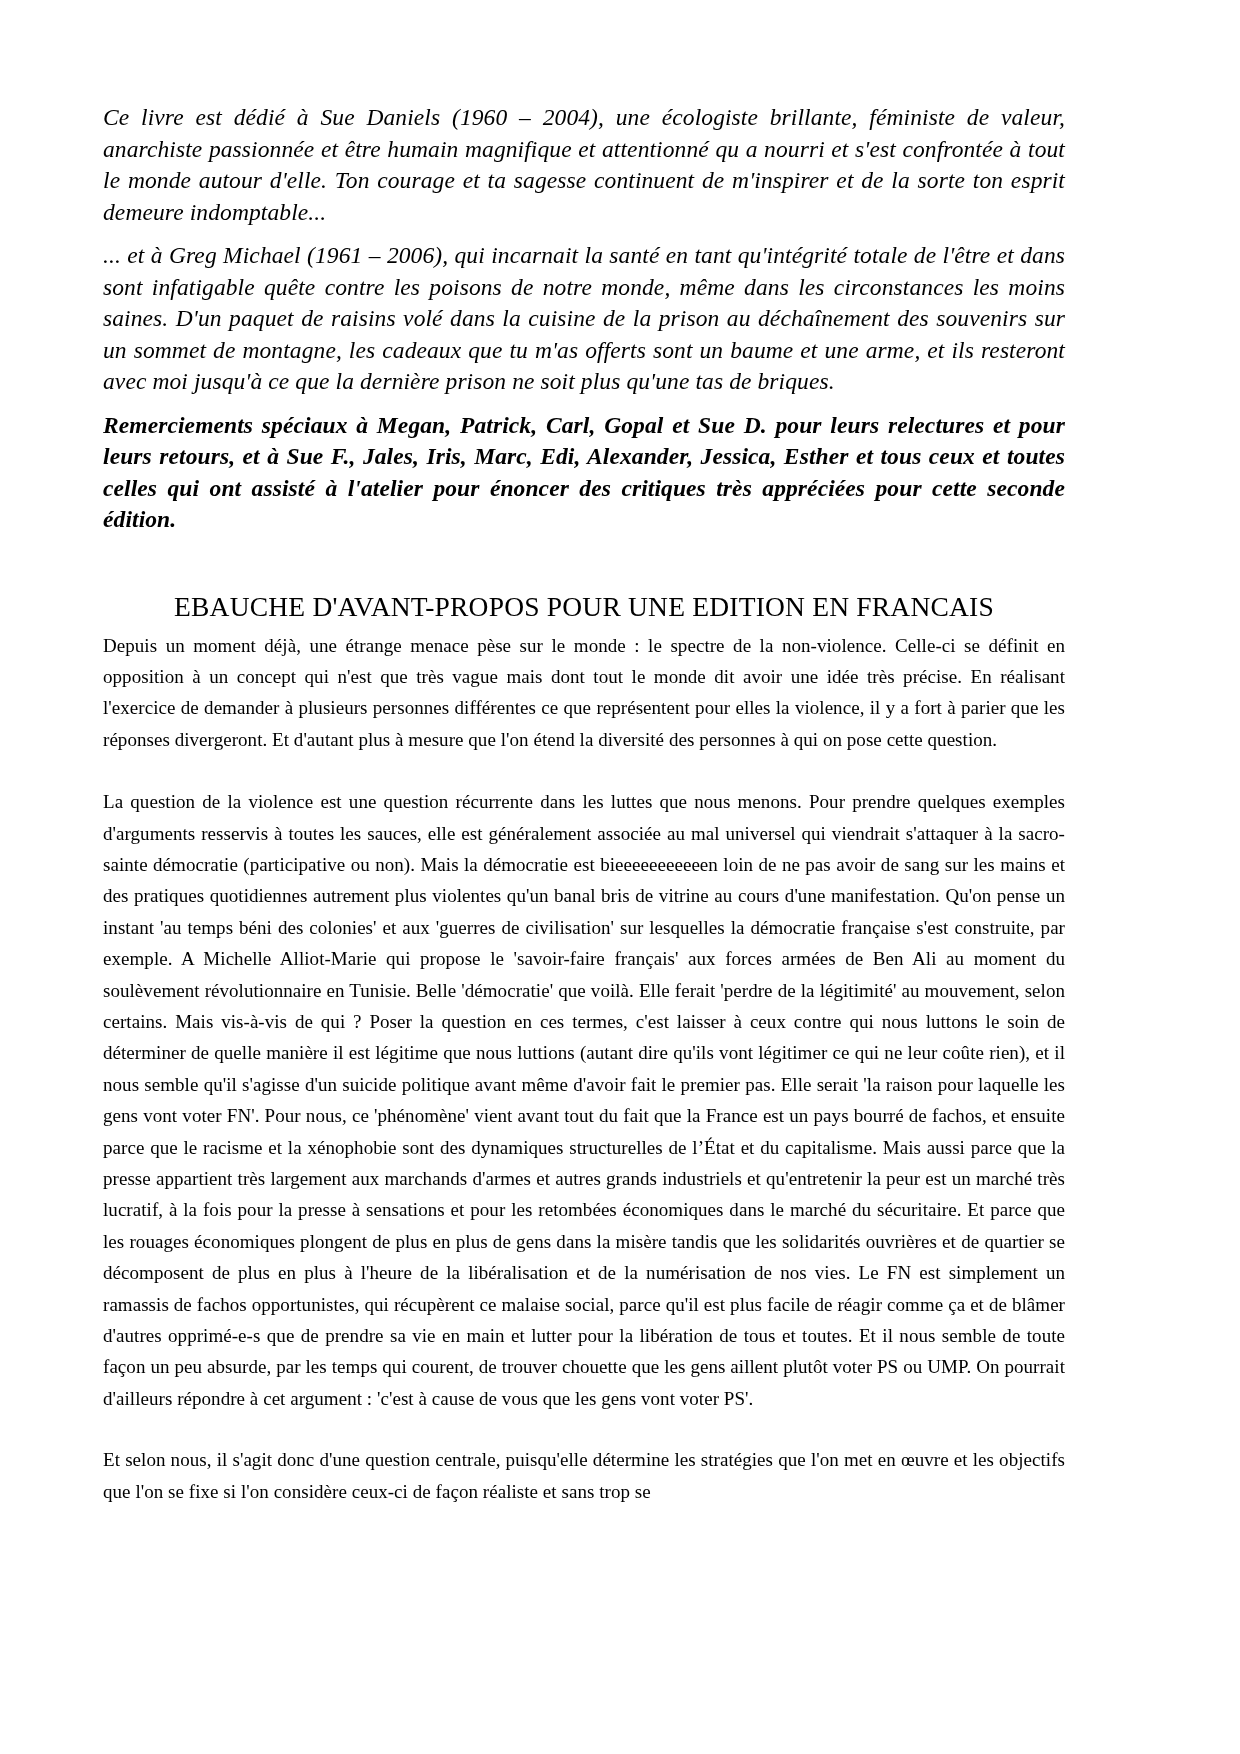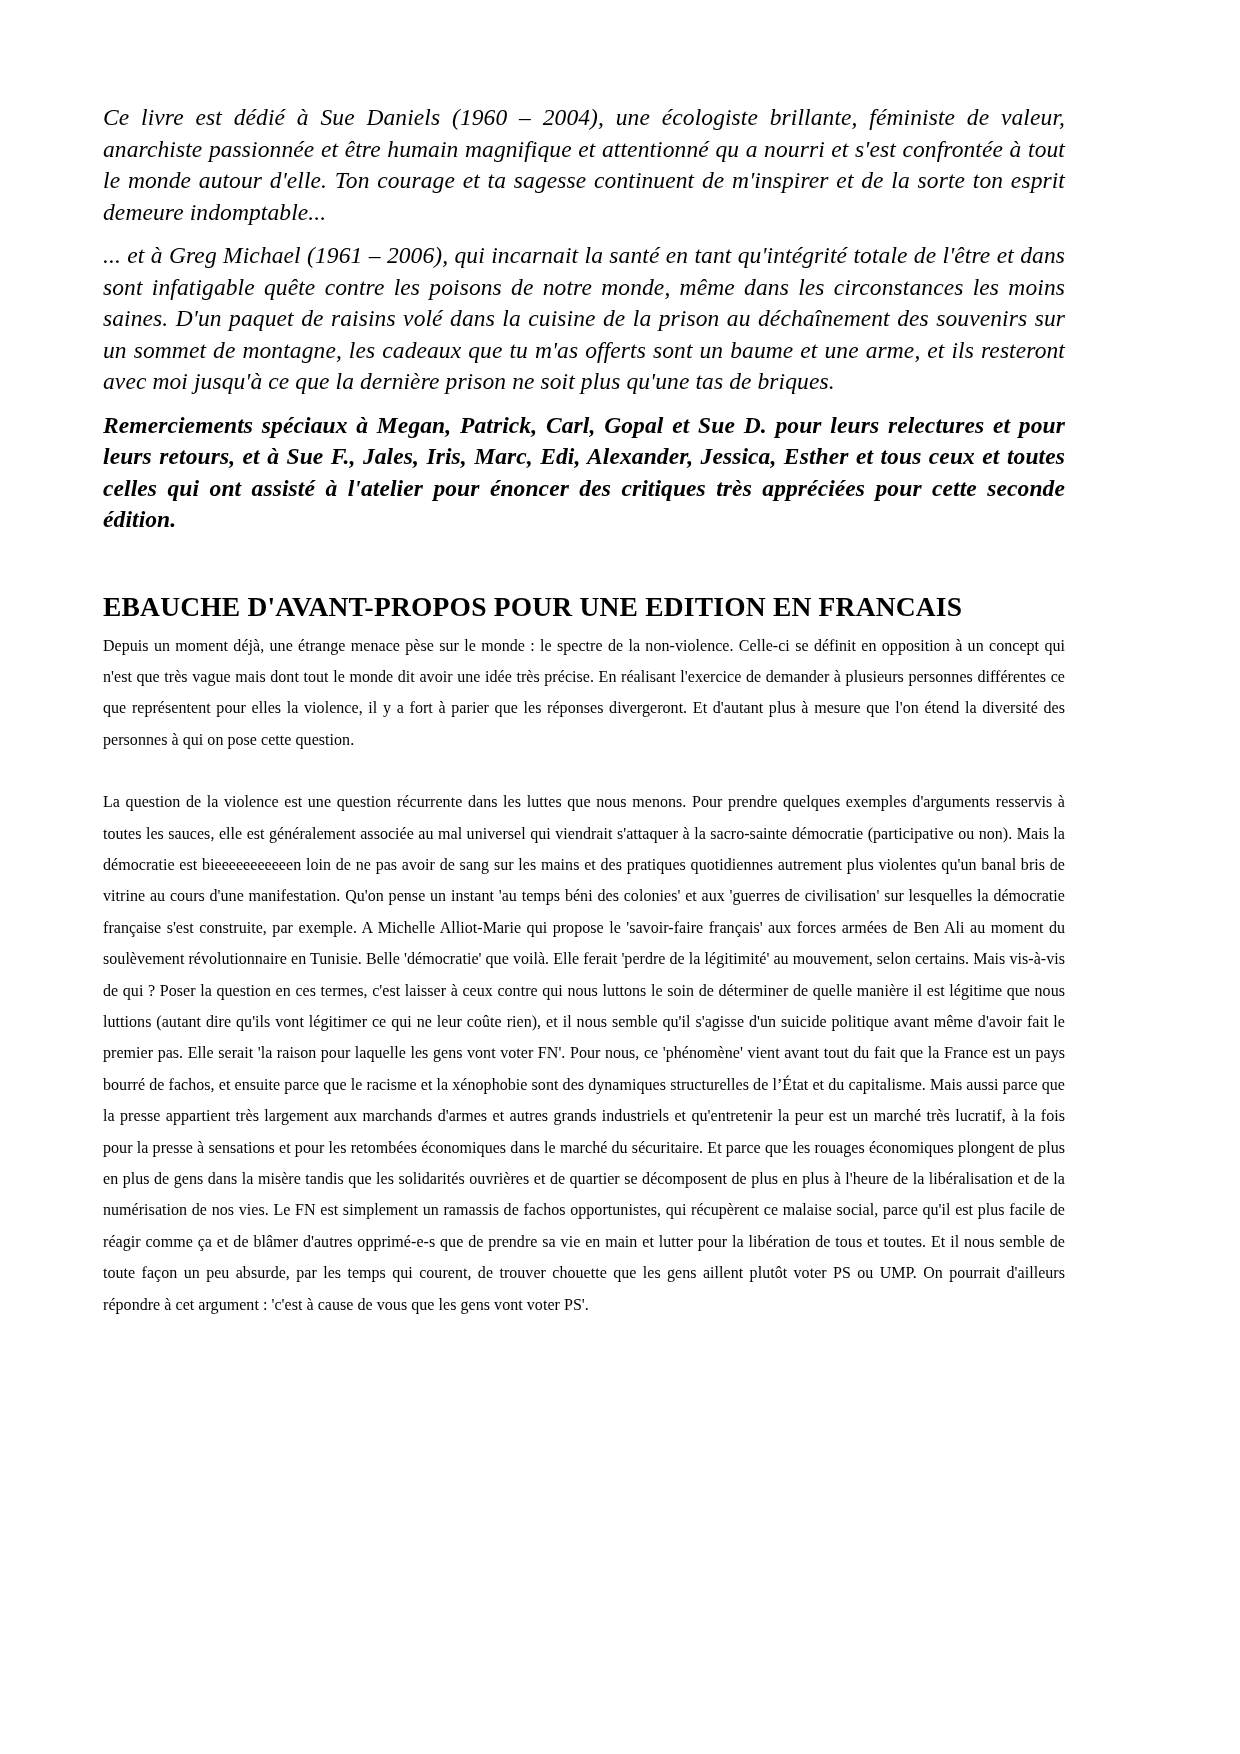--- a/index.html
+++ b/index.html
@@ -33,27 +33,28 @@
   }
   .dedication.first {
     margin-top: 2px;
   }
   .dedication.last {
     margin-bottom: 0;
     font-weight: bold;
   }
   h1.doc-heading {
     font-size: 27.5px;
-    font-weight: bold;
+    font-weight: normal;
+    text-align: center;
     margin: 54px 0 6px 0;
     letter-spacing: 0.2px;
     line-height: 34px;
   }
   .body-para {
-    font-size: 16px;
+    font-size: 19px;
     line-height: 31.4px;
     text-align: justify;
     text-justify: inter-word;
     margin: 0;
     letter-spacing: 0.05px;
   }
   .para-gap {
     height: 31px;
   }
   .para-gap.small {
@@ -74,14 +75,15 @@
   <h1 class="doc-heading">EBAUCHE D'AVANT-PROPOS POUR UNE EDITION EN FRANCAIS</h1>
 
   <p class="body-para">Depuis un moment déjà, une étrange menace pèse sur le monde : le spectre de la non-violence. Celle-ci se définit en opposition à un concept qui n'est que très vague mais dont tout le monde dit avoir une idée très précise. En réalisant l'exercice de demander à plusieurs personnes différentes ce que représentent pour elles la violence, il y a fort à parier que les réponses divergeront. Et d'autant plus à mesure que l'on étend la diversité des personnes à qui on pose cette question.</p>
 
   <div class="para-gap"></div>
 
   <p class="body-para">La question de la violence est une question récurrente dans les luttes que nous menons. Pour prendre quelques exemples d'arguments resservis à toutes les sauces, elle est généralement associée au mal universel qui viendrait s'attaquer à la sacro-sainte démocratie (participative ou non). Mais la démocratie est bieeeeeeeeeeen loin de ne pas avoir de sang sur les mains et des pratiques quotidiennes autrement plus violentes qu'un banal bris de vitrine au cours d'une manifestation. Qu'on pense un instant 'au temps béni des colonies' et aux 'guerres de civilisation' sur lesquelles la démocratie française s'est construite, par exemple. A Michelle Alliot-Marie qui propose le 'savoir-faire français' aux forces armées de Ben Ali au moment du soulèvement révolutionnaire en Tunisie. Belle 'démocratie' que voilà. Elle ferait 'perdre de la légitimité' au mouvement, selon certains. Mais vis-à-vis de qui ? Poser la question en ces termes, c'est laisser à ceux contre qui nous luttons le soin de déterminer de quelle manière il est légitime que nous luttions (autant dire qu'ils vont légitimer ce qui ne leur coûte rien), et il nous semble qu'il s'agisse d'un suicide politique avant même d'avoir fait le premier pas. Elle serait 'la raison pour laquelle les gens vont voter FN'. Pour nous, ce 'phénomène' vient avant tout du fait que la France est un pays bourré de fachos, et ensuite parce que le racisme et la xénophobie sont des dynamiques structurelles de l’État et du capitalisme. Mais aussi parce que la presse appartient très largement aux marchands d'armes et autres grands industriels et qu'entretenir la peur est un marché très lucratif, à la fois pour la presse à sensations et pour les retombées économiques dans le marché du sécuritaire. Et parce que les rouages économiques plongent de plus en plus de gens dans la misère tandis que les solidarités ouvrières et de quartier se décomposent de plus en plus à l'heure de la libéralisation et de la numérisation de nos vies. Le FN est simplement un ramassis de fachos opportunistes, qui récupèrent ce malaise social, parce qu'il est plus facile de réagir comme ça et de blâmer d'autres opprimé-e-s que de prendre sa vie en main et lutter pour la libération de tous et toutes. Et il nous semble de toute façon un peu absurde, par les temps qui courent, de trouver chouette que les gens aillent plutôt voter PS ou UMP. On pourrait d'ailleurs répondre à cet argument : 'c'est à cause de vous que les gens vont voter PS'.</p>
 
   <div class="para-gap small"></div>
 
+  <p class="body-para">Et selon nous, il s'agit donc d'une question centrale, puisqu'elle détermine les stratégies que l'on met en œuvre et les objectifs que l'on se fixe si l'on considère ceux-ci de façon réaliste et sans trop se</p>
 
 </div>
 
 </body></html>

